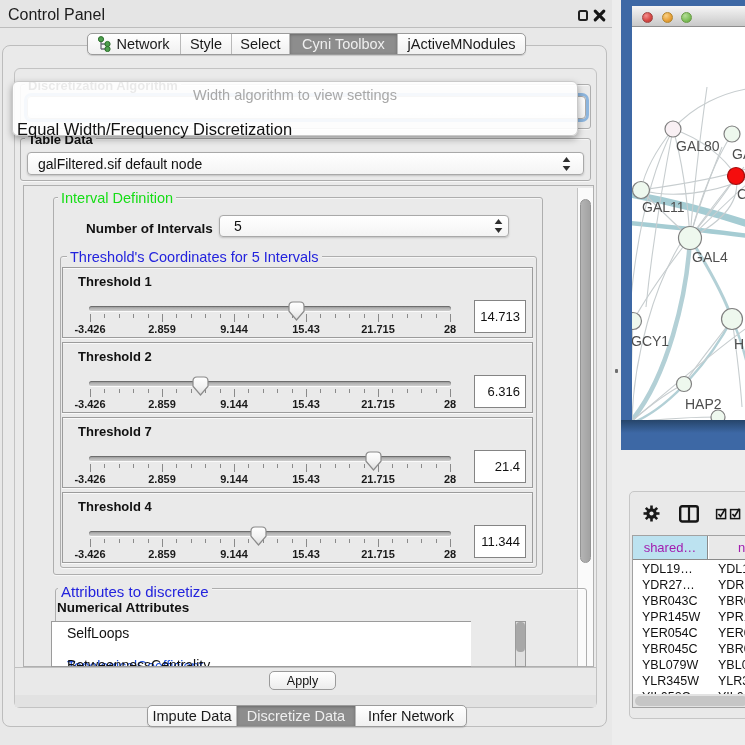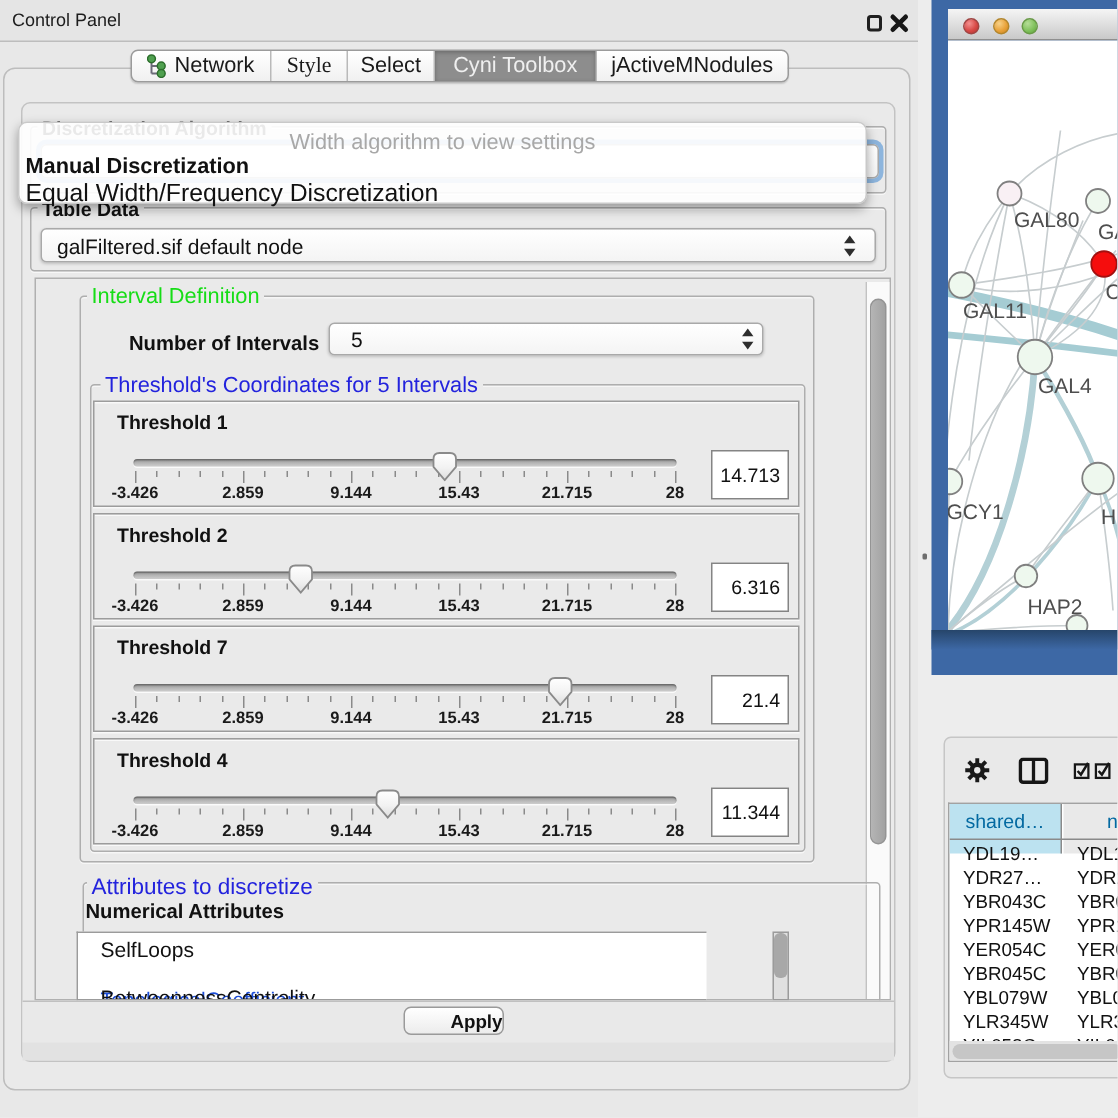--- a/index.html
+++ b/index.html
@@ -4,21 +4,21 @@
 <style>
 * { margin:0; padding:0; box-sizing:border-box; }
 html,body { width:745px; height:745px; overflow:hidden; }
 body { font-family:"Liberation Sans", sans-serif; background:#ededed; position:relative; }
 #stage { position:absolute; left:0; top:0; width:745px; height:745px; }
 .abs { position:absolute; }
 
 
 #cpwin { left:0; top:0; width:612px; height:745px; background:#e8e8e8; }
 #cptitle { left:0; top:0; width:612px; height:28px; background:#e5e5e5; border-bottom:1px solid #bdbdbd; }
-#cptitle .t { position:absolute; left:8px; top:6px; font-size:12px; color:#1c1c1c; }
+#cptitle .t { position:absolute; left:8px; top:6px; font-size:16px; color:#1c1c1c; }
 #btn-max { left:578px; top:10px; width:10px; height:10.5px; border:2px solid #1f1f1f; border-radius:2.5px; }
 
 
 #cppanel { left:2px; top:45px; width:605px; height:682px; background:#eaeaea; border:1px solid #bdbdbd; border-radius:8px; }
 
 
 .seg { position:absolute; height:22px; display:flex; border:1px solid #9b9b9b; border-radius:5px; background:linear-gradient(#ffffff,#f0f0f0); overflow:hidden; box-shadow:0 1px 1px rgba(0,0,0,0.15); }
 .seg .s { height:100%; display:flex; align-items:center; justify-content:center; font-size:14.5px; color:#1a1a1a; border-right:1px solid #b9b9b9; white-space:nowrap; }
 .seg .s:last-child { border-right:none; }
 .seg .sel { background:#8d8d8d; color:#efefef; box-shadow:inset 0 1px 3px rgba(0,0,0,0.25); }
@@ -63,21 +63,21 @@
 #nettitle { left:632px; top:6px; width:113px; height:21px; background:linear-gradient(#f5f5f5,#c9c9c9); border-bottom:1px solid #8f8f8f; }
 .tl { position:absolute; top:11.5px; width:11px; height:11px; border-radius:50%; }
 #netcanvas { left:632px; top:27px; width:113px; height:393px; background:#ffffff; }
 #netshadow { left:621px; top:420px; width:124px; height:13px; background:linear-gradient(#26456a,#3d68a5); }
 
 
 #tptitle { left:620px; top:455px; width:125px; height:27px; background:#e4e4e4; }
 #tptitle .t { position:absolute; left:14px; top:6px; font-size:13.5px; color:#222; }
 #tpanel { left:629px; top:491px; width:130px; height:228px; background:#e9e9e9; border:1px solid #c6c6c6; border-radius:5px; }
 #tbl { left:632px; top:535px; width:113px; height:173px; background:#ffffff; border:1px solid #a2a2a2; border-right:none; overflow:hidden; }
-.hcell { position:absolute; top:0; height:33px; font-size:13px; color:#0369a1; }
+.hcell { position:absolute; top:0; height:23px; font-size:13px; color:#a21caf; }
 .trow { position:absolute; font-size:12.5px; color:#111; white-space:nowrap; }
 </style>
 </head>
 <body>
 <div id="stage">
 
   <div id="cpwin" class="abs">
     <div id="cptitle" class="abs">
         <span class="t">Control Panel</span>
       </div>
@@ -91,21 +91,21 @@
 
     <div id="topseg" class="seg">
       <div class="s" style="width:93px;text-align:right;">
         <svg width="13" height="16" viewBox="0 0 13 16" style="margin-right:5px;">
           <path d="M3 4 L3 13 M3 8 L9 8 M3 13 L9 13" fill="none" stroke="#6b6b78" stroke-width="1.3"></path>
           <circle cx="3" cy="3.2" r="2.6" fill="#4fa04f" stroke="#2c6e2c" stroke-width="1"></circle>
           <circle cx="9.5" cy="8" r="2.6" fill="#4fa04f" stroke="#2c6e2c" stroke-width="1"></circle>
           <circle cx="9.5" cy="13" r="2.6" fill="#4fa04f" stroke="#2c6e2c" stroke-width="1"></circle>
         </svg>
         Network</div>
-      <div class="s" style="width:51px;font-family:Liberation Serif, serif;">Style</div>
+      <div class="s" style="width:51px;">Style</div>
       <div class="s" style="width:58px;">Select</div>
       <div class="s sel" style="width:108px;">Cyni Toolbox</div>
       <div class="s" style="width:127px;">jActiveMNodules</div>
     </div>
 
     <div class="grp" style="left:20px; top:84px; width:571px; height:45px;">
       <span class="lg" style="font-weight:bold; color:#111; font-size:13px; top:-7px;">Discretization Algorithm</span>
     </div>
     <div class="combo" style="left:27px; top:96px; width:559px; height:23px; box-shadow:0 0 0 3px rgba(110,163,216,0.75);"></div>
 
@@ -344,22 +344,27 @@
     <div class="abs" style="left:51px; top:621px; width:420px; height:46px; background:#fff; border:1px solid #9b9b9b; border-right:none; overflow:hidden;">
       <div style="position:absolute; left:15px; top:3px; font-size:14px; color:#111;">SelfLoops</div>
       <div style="position:absolute; left:15px; top:36px; font-size:14px; color:#1d4ed8;">TopologicalCoefficient</div>
       <div style="position:absolute; left:15px; top:35px; font-size:14px; color:#111;">BetweennessCentrality</div>
     </div>
     <div class="abs" style="left:515px; top:621px; width:11px; height:46px; background:#e0e0e0; border:1px solid #9b9b9b;"></div>
     <div class="abs" style="left:516px; top:622px; width:9px; height:30px; background:#a8a8a8; border-radius:4px;"></div>
 
     <div class="abs" style="left:15px; top:667px; width:581px; height:28px; background:#e9e9e9; border-top:1px solid #c0c0c0;"></div>
     <div class="abs" style="left:15px; top:695px; width:581px; height:12px; background:#e2e2e2;"></div>
-    <div class="abs" style="left:269px; top:671px; width:67px; height:19px; background:linear-gradient(#ffffff,#ececec); border:1px solid #9a9a9a; border-radius:5px; text-align:right; font-size:12.5px; font-weight:bold; color:#111; line-height:18px;">Apply</div>
-
+    <div class="abs" style="left:269px; top:671px; width:67px; height:19px; background:linear-gradient(#ffffff,#ececec); border:1px solid #9a9a9a; border-radius:5px; text-align:center; font-size:12.5px; font-weight:normal; color:#111; line-height:18px;">Apply</div>
+
+    <div id="botseg" class="seg">
+      <div class="s" style="width:89px;">Impute Data</div>
+      <div class="s sel" style="width:119px;">Discretize Data</div>
+      <div class="s" style="width:110px;">Infer Network</div>
+    </div>
   </div>
 
   <div class="abs" style="left:615px; top:369px; width:3px; height:4px; background:#6e6e6e; border-radius:1px;"></div>
 
   <div id="netwin" class="abs"></div>
   <div id="nettitle" class="abs"></div>
   <div class="tl abs" style="left:641.5px; background:radial-gradient(circle at 35% 30%, #f3908f, #d84a47 55%, #b13230); border:1px solid #a04543;"></div>
   <div class="tl abs" style="left:661.5px; background:radial-gradient(circle at 35% 30%, #f7d187, #e9a33b 55%, #c9821c); border:1px solid #b3862c;"></div>
   <div class="tl abs" style="left:680.5px; background:radial-gradient(circle at 35% 30%, #b5dd97, #82c25e 55%, #5da139); border:1px solid #699a47;"></div>
   <div id="netcanvas" class="abs">
@@ -462,17 +467,16 @@
     <div class="trow" style="left:85px; top:138px;">YLR3</div>
     <div class="trow" style="left:9px; top:154px;">YIL052C</div>
     <div class="trow" style="left:85px; top:154px;">YIL0</div>
   </div>
 
   <div class="abs" style="left:633px; top:694px; width:112px; height:13px; background:#e3e3e3;"></div>
   <div class="abs" style="left:635px; top:696px; width:113px; height:10px; background:#c6c6c6; border-radius:5px;"></div>
 
   <div id="popup" class="abs">
     <div class="i1">Width algorithm to view settings</div>
-    <div class="i2">Manual Discretization</div>
     <div class="i3">Equal Width/Frequency Discretization</div>
   </div>
 
 </div>
 
 </body></html>

